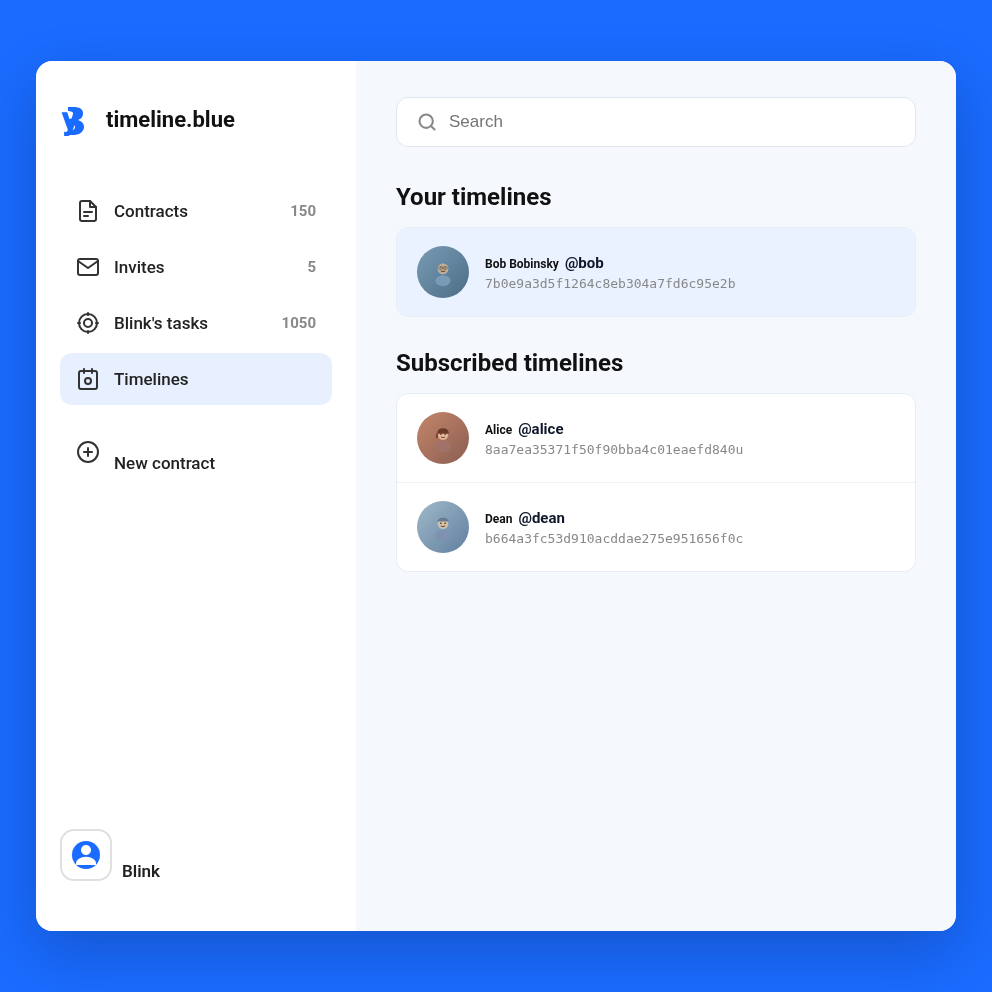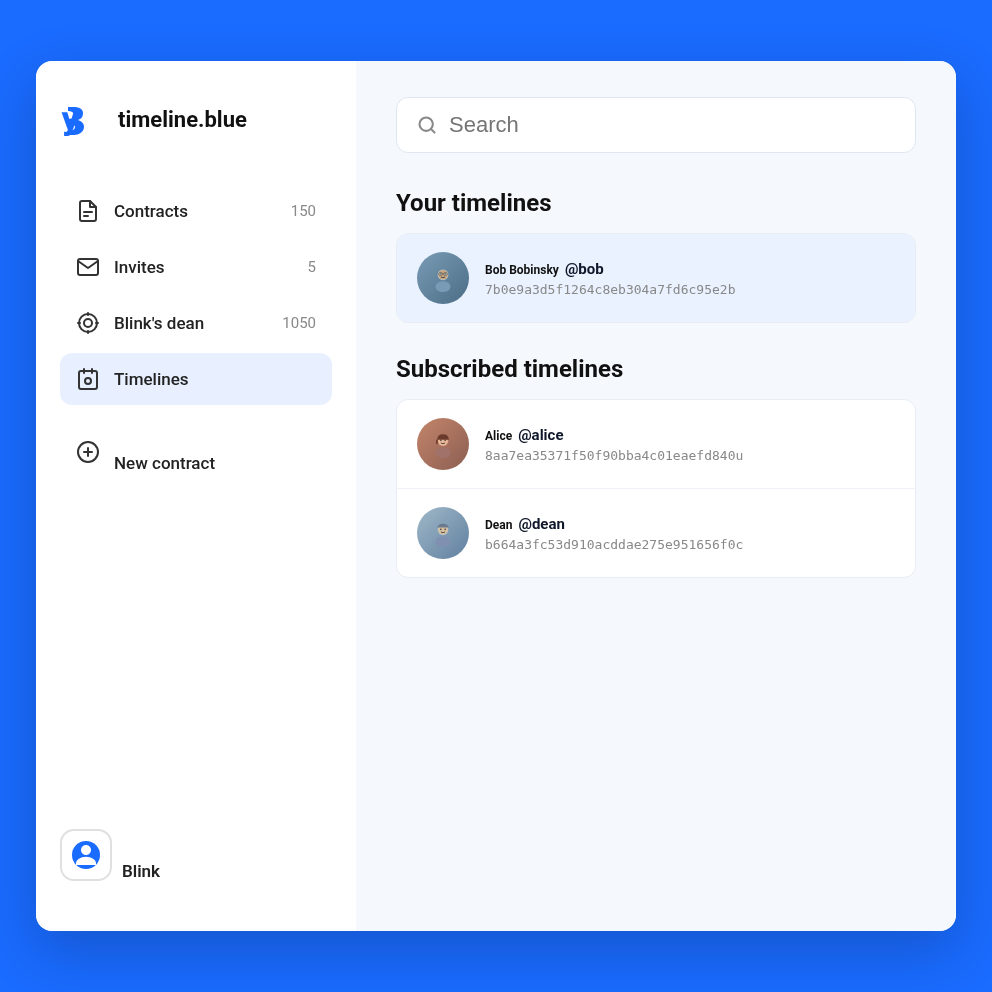--- a/index.html
+++ b/index.html
@@ -38,21 +38,20 @@
       margin-bottom: 48px;
     }
     .logo-icon {
       width: 36px;
       height: 36px;
     }
     .logo-text {
       font-size: 22px;
       font-weight: 700;
       color: #111;
-      margin-left: 12px;
     }
     .nav-items {
       display: flex;
       flex-direction: column;
       gap: 4px;
       flex: 1;
     }
     .nav-item {
       display: flex;
       align-items: center;
@@ -73,21 +72,21 @@
     }
     .nav-item-label {
       font-size: 17px;
       font-weight: 500;
       color: #222;
       flex: 1;
     }
     .nav-item-badge {
       font-size: 15px;
       color: #888;
-      font-weight: 400;
+      font-weight: 700;
     }
     .nav-item-new {
       display: flex;
       align-items: center;
       gap: 14px;
       padding: 14px 16px;
       cursor: pointer;
       margin-top: 8px;
     }
     .nav-item-new .nav-item-label {
@@ -148,21 +147,21 @@
       padding: 14px 20px;
       margin-bottom: 36px;
     }
     .search-icon {
       color: #888;
       flex-shrink: 0;
     }
     .search-input {
       border: none;
       outline: none;
-      font-size: 22px;
+      font-size: 17px;
       color: #0f766e;
       background: transparent;
       width: 100%;
     }
     .section-title {
       font-size: 24px;
       font-weight: 700;
       color: #111;
       margin-bottom: 16px;
     }
@@ -278,21 +277,21 @@
 
       <div class="nav-item">
         <svg class="nav-item-icon" viewBox="0 0 24 24" fill="none" stroke="currentColor" stroke-width="2" stroke-linecap="round" stroke-linejoin="round">
           <circle cx="12" cy="12" r="9"></circle>
           <circle cx="12" cy="12" r="4"></circle>
           <line x1="12" y1="2" x2="12" y2="4"></line>
           <line x1="12" y1="20" x2="12" y2="22"></line>
           <line x1="2" y1="12" x2="4" y2="12"></line>
           <line x1="20" y1="12" x2="22" y2="12"></line>
         </svg>
-        <span class="nav-item-label">Blink's dean</span>
+        <span class="nav-item-label">Blink's tasks</span>
         <span class="nav-item-badge">1050</span>
       </div>
 
       <div class="nav-item active">
         <svg class="nav-item-icon" viewBox="0 0 24 24" fill="none" stroke="currentColor" stroke-width="2" stroke-linecap="round" stroke-linejoin="round">
           <rect x="3" y="4" width="18" height="18" rx="2" ry="2"></rect>
           <line x1="16" y1="2" x2="16" y2="6"></line>
           <line x1="8" y1="2" x2="8" y2="6"></line>
           <circle cx="12" cy="14" r="3"></circle>
         </svg>

